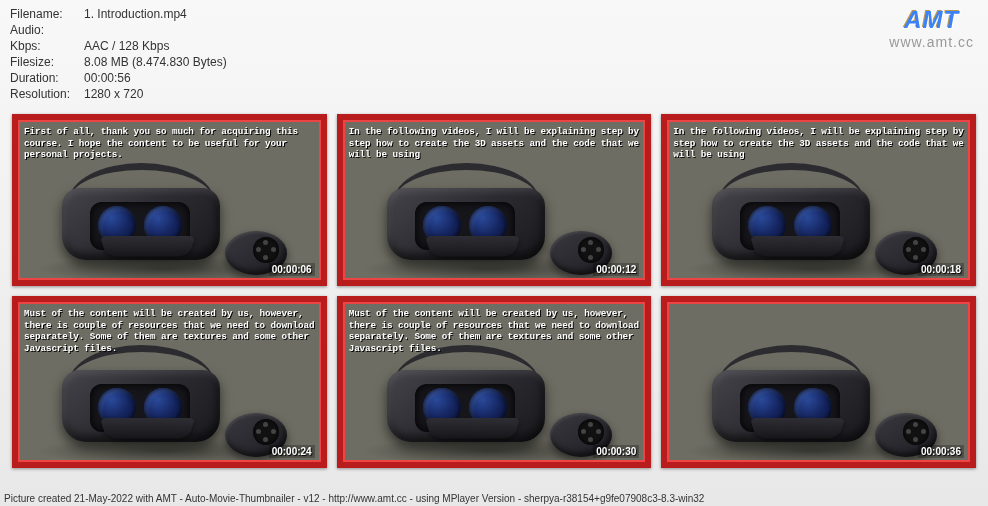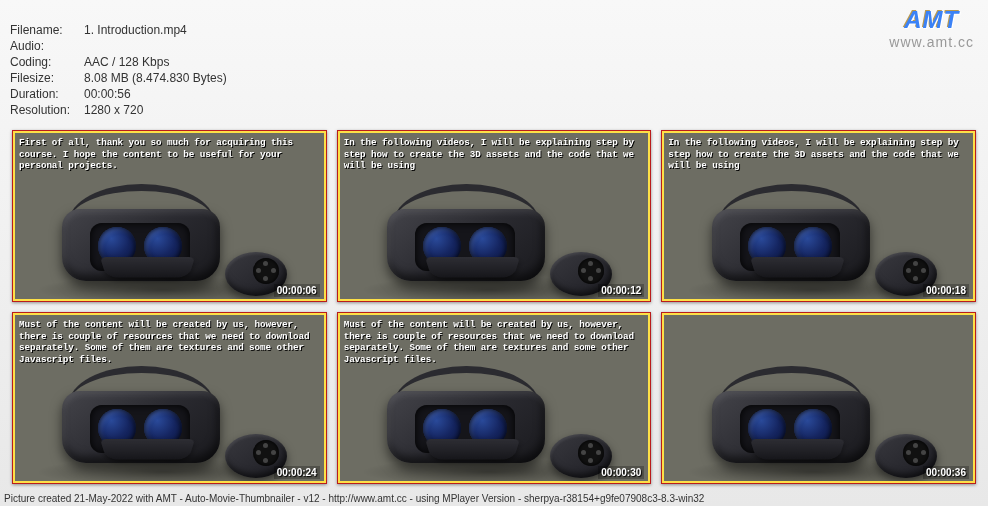--- a/index.html
+++ b/index.html
@@ -1,24 +1,24 @@
 <!DOCTYPE html>
 <html><head>
 <meta charset="utf-8">
 <style>
 *{margin:0;padding:0;box-sizing:border-box}
 body{width:988px;height:506px;background:linear-gradient(to bottom,#f8f8f8 0%,#e8e8e8 100%);font-family:Arial,sans-serif;position:relative;overflow:hidden}
-.header{padding:22px 10px 4px;font-size:12px;color:#333}
+.header{padding:6px 10px 4px;font-size:12px;color:#333}
 .meta-row{display:flex;gap:2px;line-height:16px}
 .meta-label{width:72px;flex-shrink:0}
 .logo{position:absolute;top:6px;right:14px;text-align:center}
 .logo-text{font-size:24px;font-weight:bold;font-style:italic;color:#3b82f6;text-shadow:1px 1px 0 #fff,-1px -1px 0 #b89850;letter-spacing:1px}
 .logo-url{font-size:14px;color:#999;letter-spacing:1px}
 .grid{display:grid;grid-template-columns:repeat(3,1fr);gap:10px;padding:8px 12px}
-.thumb{position:relative;background:#fde047;border:1px solid #b91c1c;box-shadow:0 1px 3px rgba(0,0,0,0.4);height:172px;overflow:hidden}
+.thumb{position:relative;background:#ef4444;border:6px solid #b91c1c;box-shadow:0 1px 3px rgba(0,0,0,0.4);height:172px;overflow:hidden}
 .thumb-inner{position:absolute;top:2px;right:2px;bottom:2px;left:2px;background:#6d6d63;overflow:hidden}
 .subtitle{position:absolute;top:4px;left:4px;right:4px;font-family:'Courier New',monospace;font-size:9.3px;font-weight:bold;color:#fff;text-shadow:1px 1px 0 #000;line-height:1.25;letter-spacing:-0.1px}
 .timestamp{position:absolute;bottom:2px;right:4px;font-family:Arial;font-size:10px;font-weight:bold;color:#fff;text-shadow:1px 1px 1px #000;background:rgba(0,0,0,0.25);padding:1px 3px}
 .vr-scene{position:absolute;bottom:-5px;left:50%;transform:translateX(-50%);width:280px;height:130px}
 .footer{position:absolute;bottom:2px;left:4px;right:4px;font-size:10px;color:#333}
 .headset{position:absolute;bottom:18px;left:25px;width:175px;height:100px}
 .hs-strap{position:absolute;top:-2px;left:15px;width:145px;height:38px;border-top:7px solid #2b2b30;border-radius:50% 50% 0 0/100% 100% 0 0}
 .hs-body{position:absolute;bottom:5px;left:8px;width:158px;height:72px;background:linear-gradient(140deg,#44444a 0%,#2a2a30 50%,#1a1a1e 100%);border-radius:18px 18px 24px 24px;box-shadow:inset 2px 4px 6px rgba(255,255,255,0.1),inset -2px -6px 10px rgba(0,0,0,0.6),0 6px 12px rgba(0,0,0,0.55)}
 .hs-face{position:absolute;top:14px;left:28px;width:100px;height:48px;background:#15151a;border-radius:12px;box-shadow:inset 0 0 8px #000}
 .hs-lens{position:absolute;top:4px;width:38px;height:38px;background:radial-gradient(circle at 35% 30%,#2a4a9a 0%,#152560 50%,#0a1440 100%);border-radius:50%;box-shadow:inset 0 0 6px #000,inset 3px 3px 4px rgba(120,160,255,0.35)}
@@ -36,21 +36,21 @@
 
 <div class="header">
   <div class="meta-row">
       <span class="meta-label">Filename:</span>
       <span>1. Introduction.mp4</span>
     </div>
   <div class="meta-row">
       <span class="meta-label">Audio:</span>
     </div>
   <div class="meta-row">
-      <span class="meta-label">Coding:</span>
+      <span class="meta-label">Kbps:</span>
       <span>AAC / 128 Kbps</span>
     </div>
   <div class="meta-row">
       <span class="meta-label">Filesize:</span>
       <span>8.08 MB (8.474.830 Bytes)</span>
     </div>
   <div class="meta-row">
       <span class="meta-label">Duration:</span>
       <span>00:00:56</span>
     </div>

